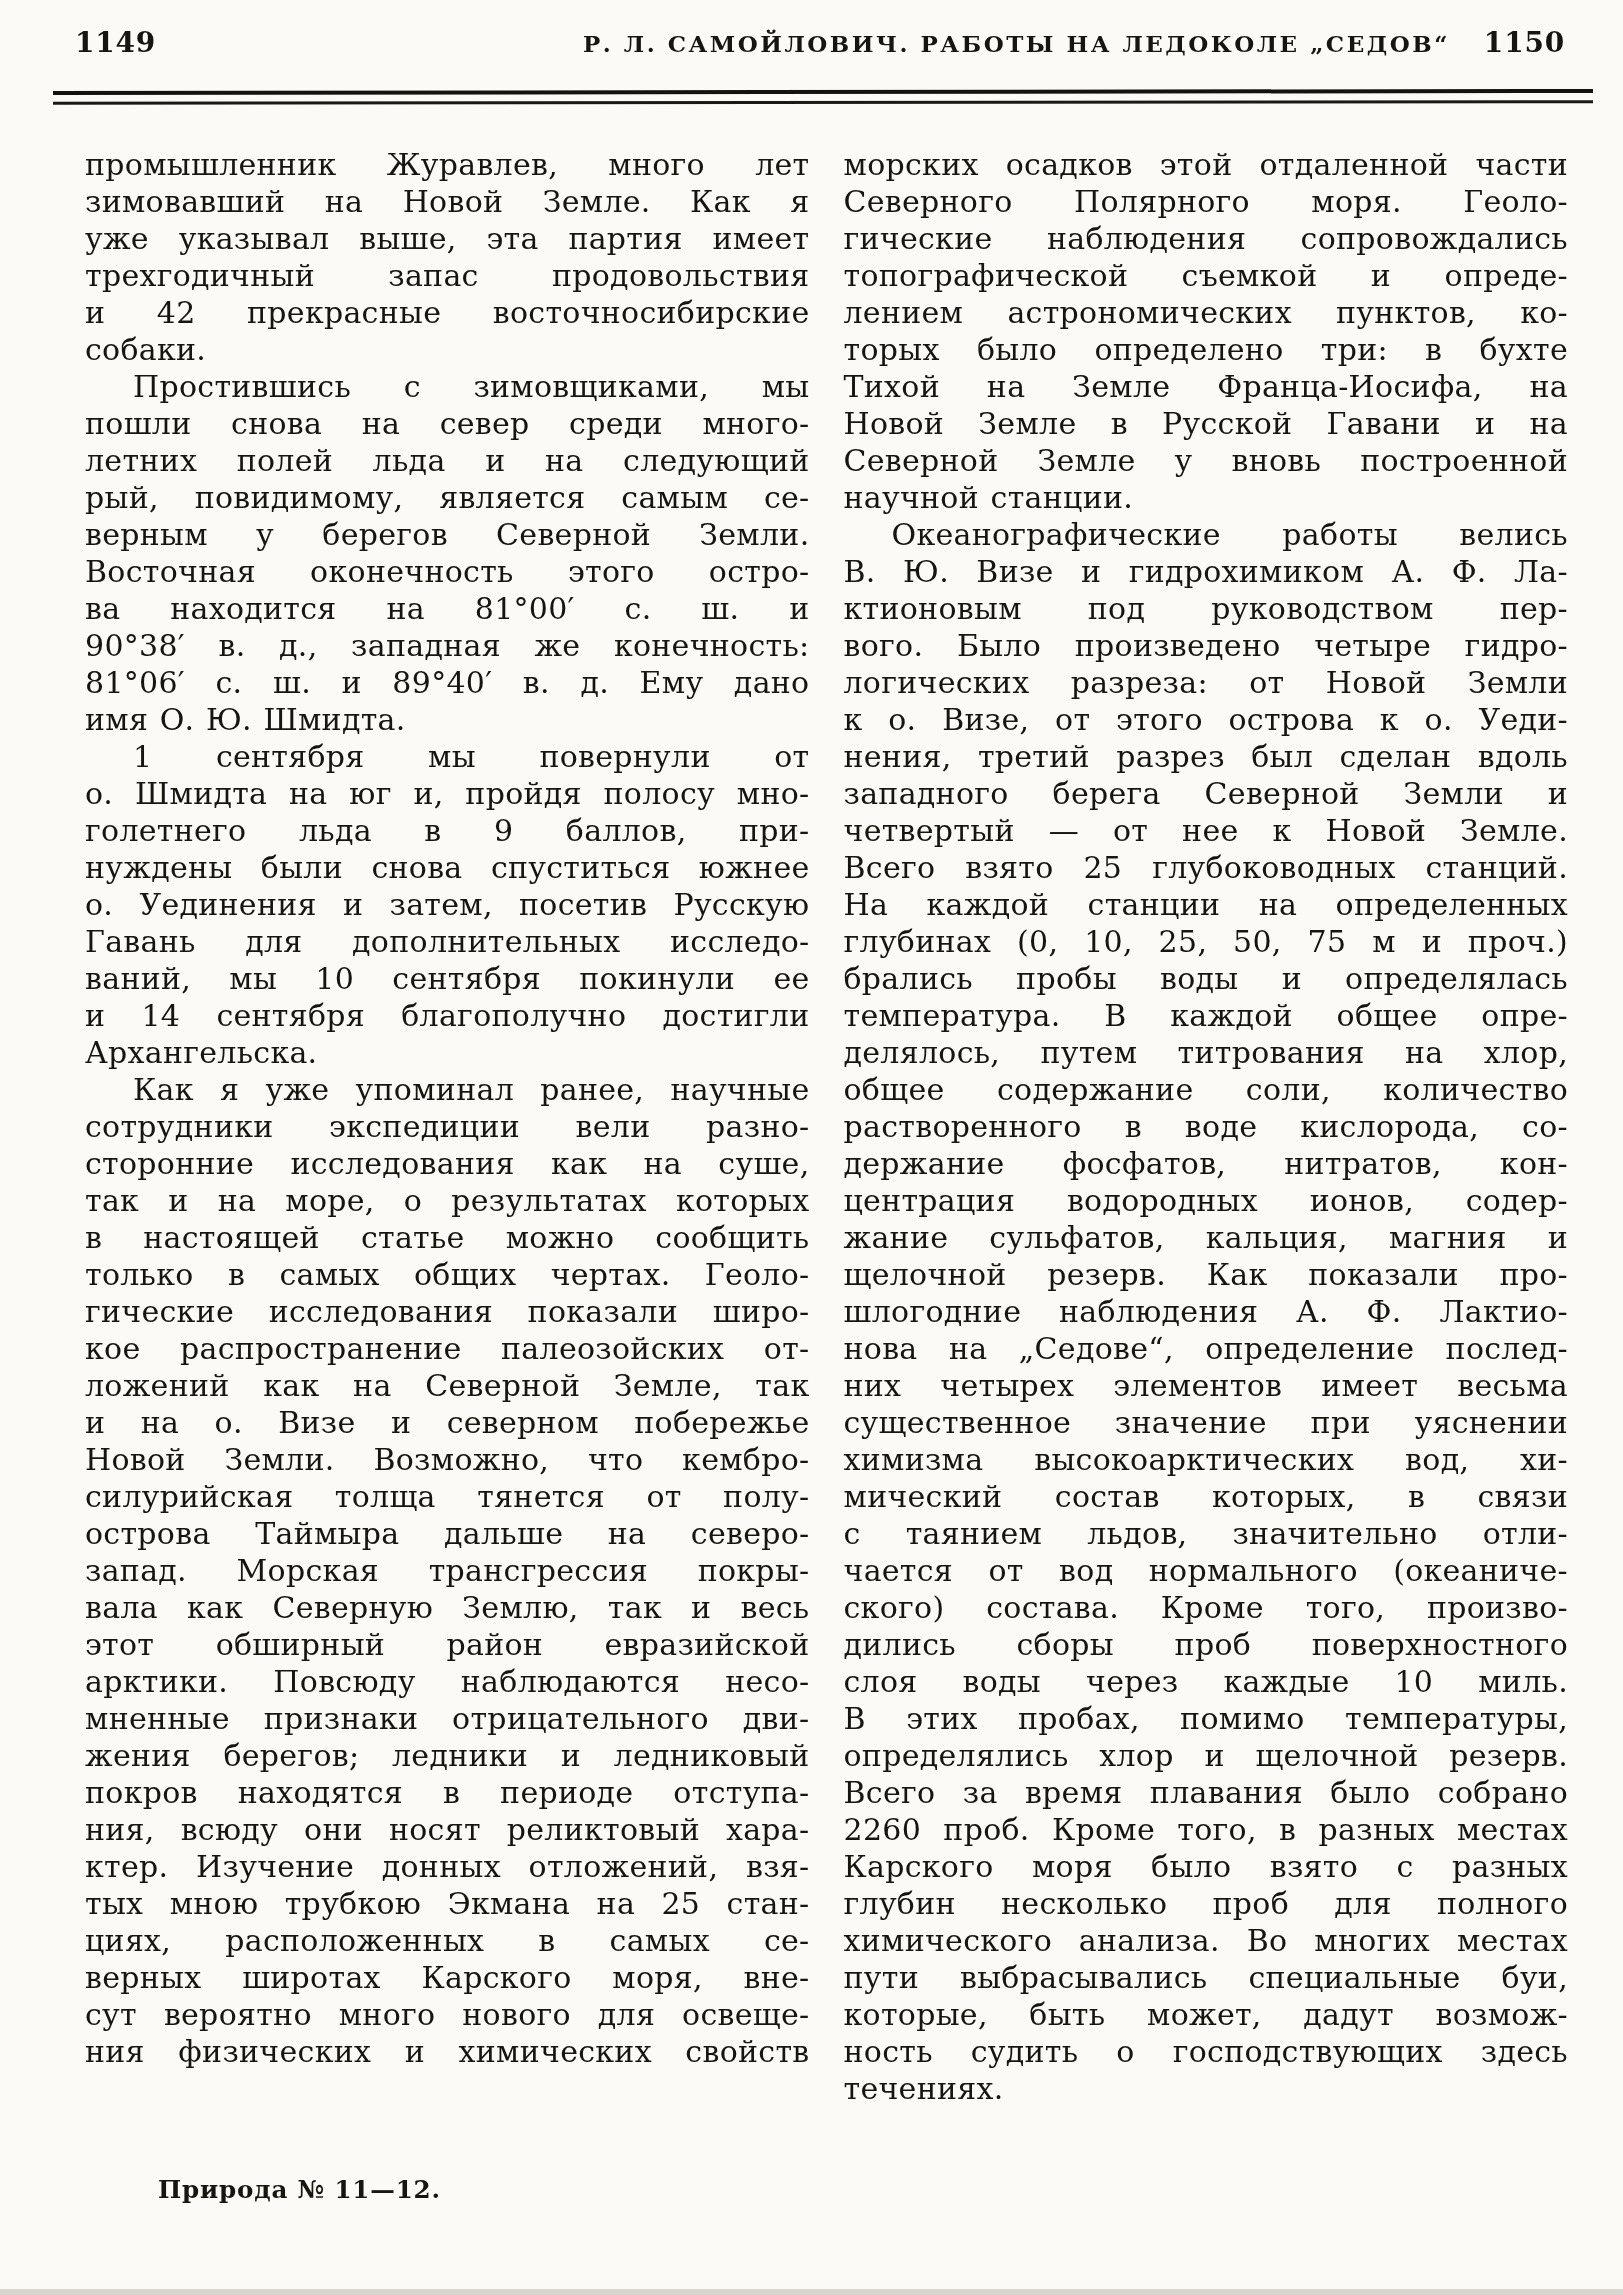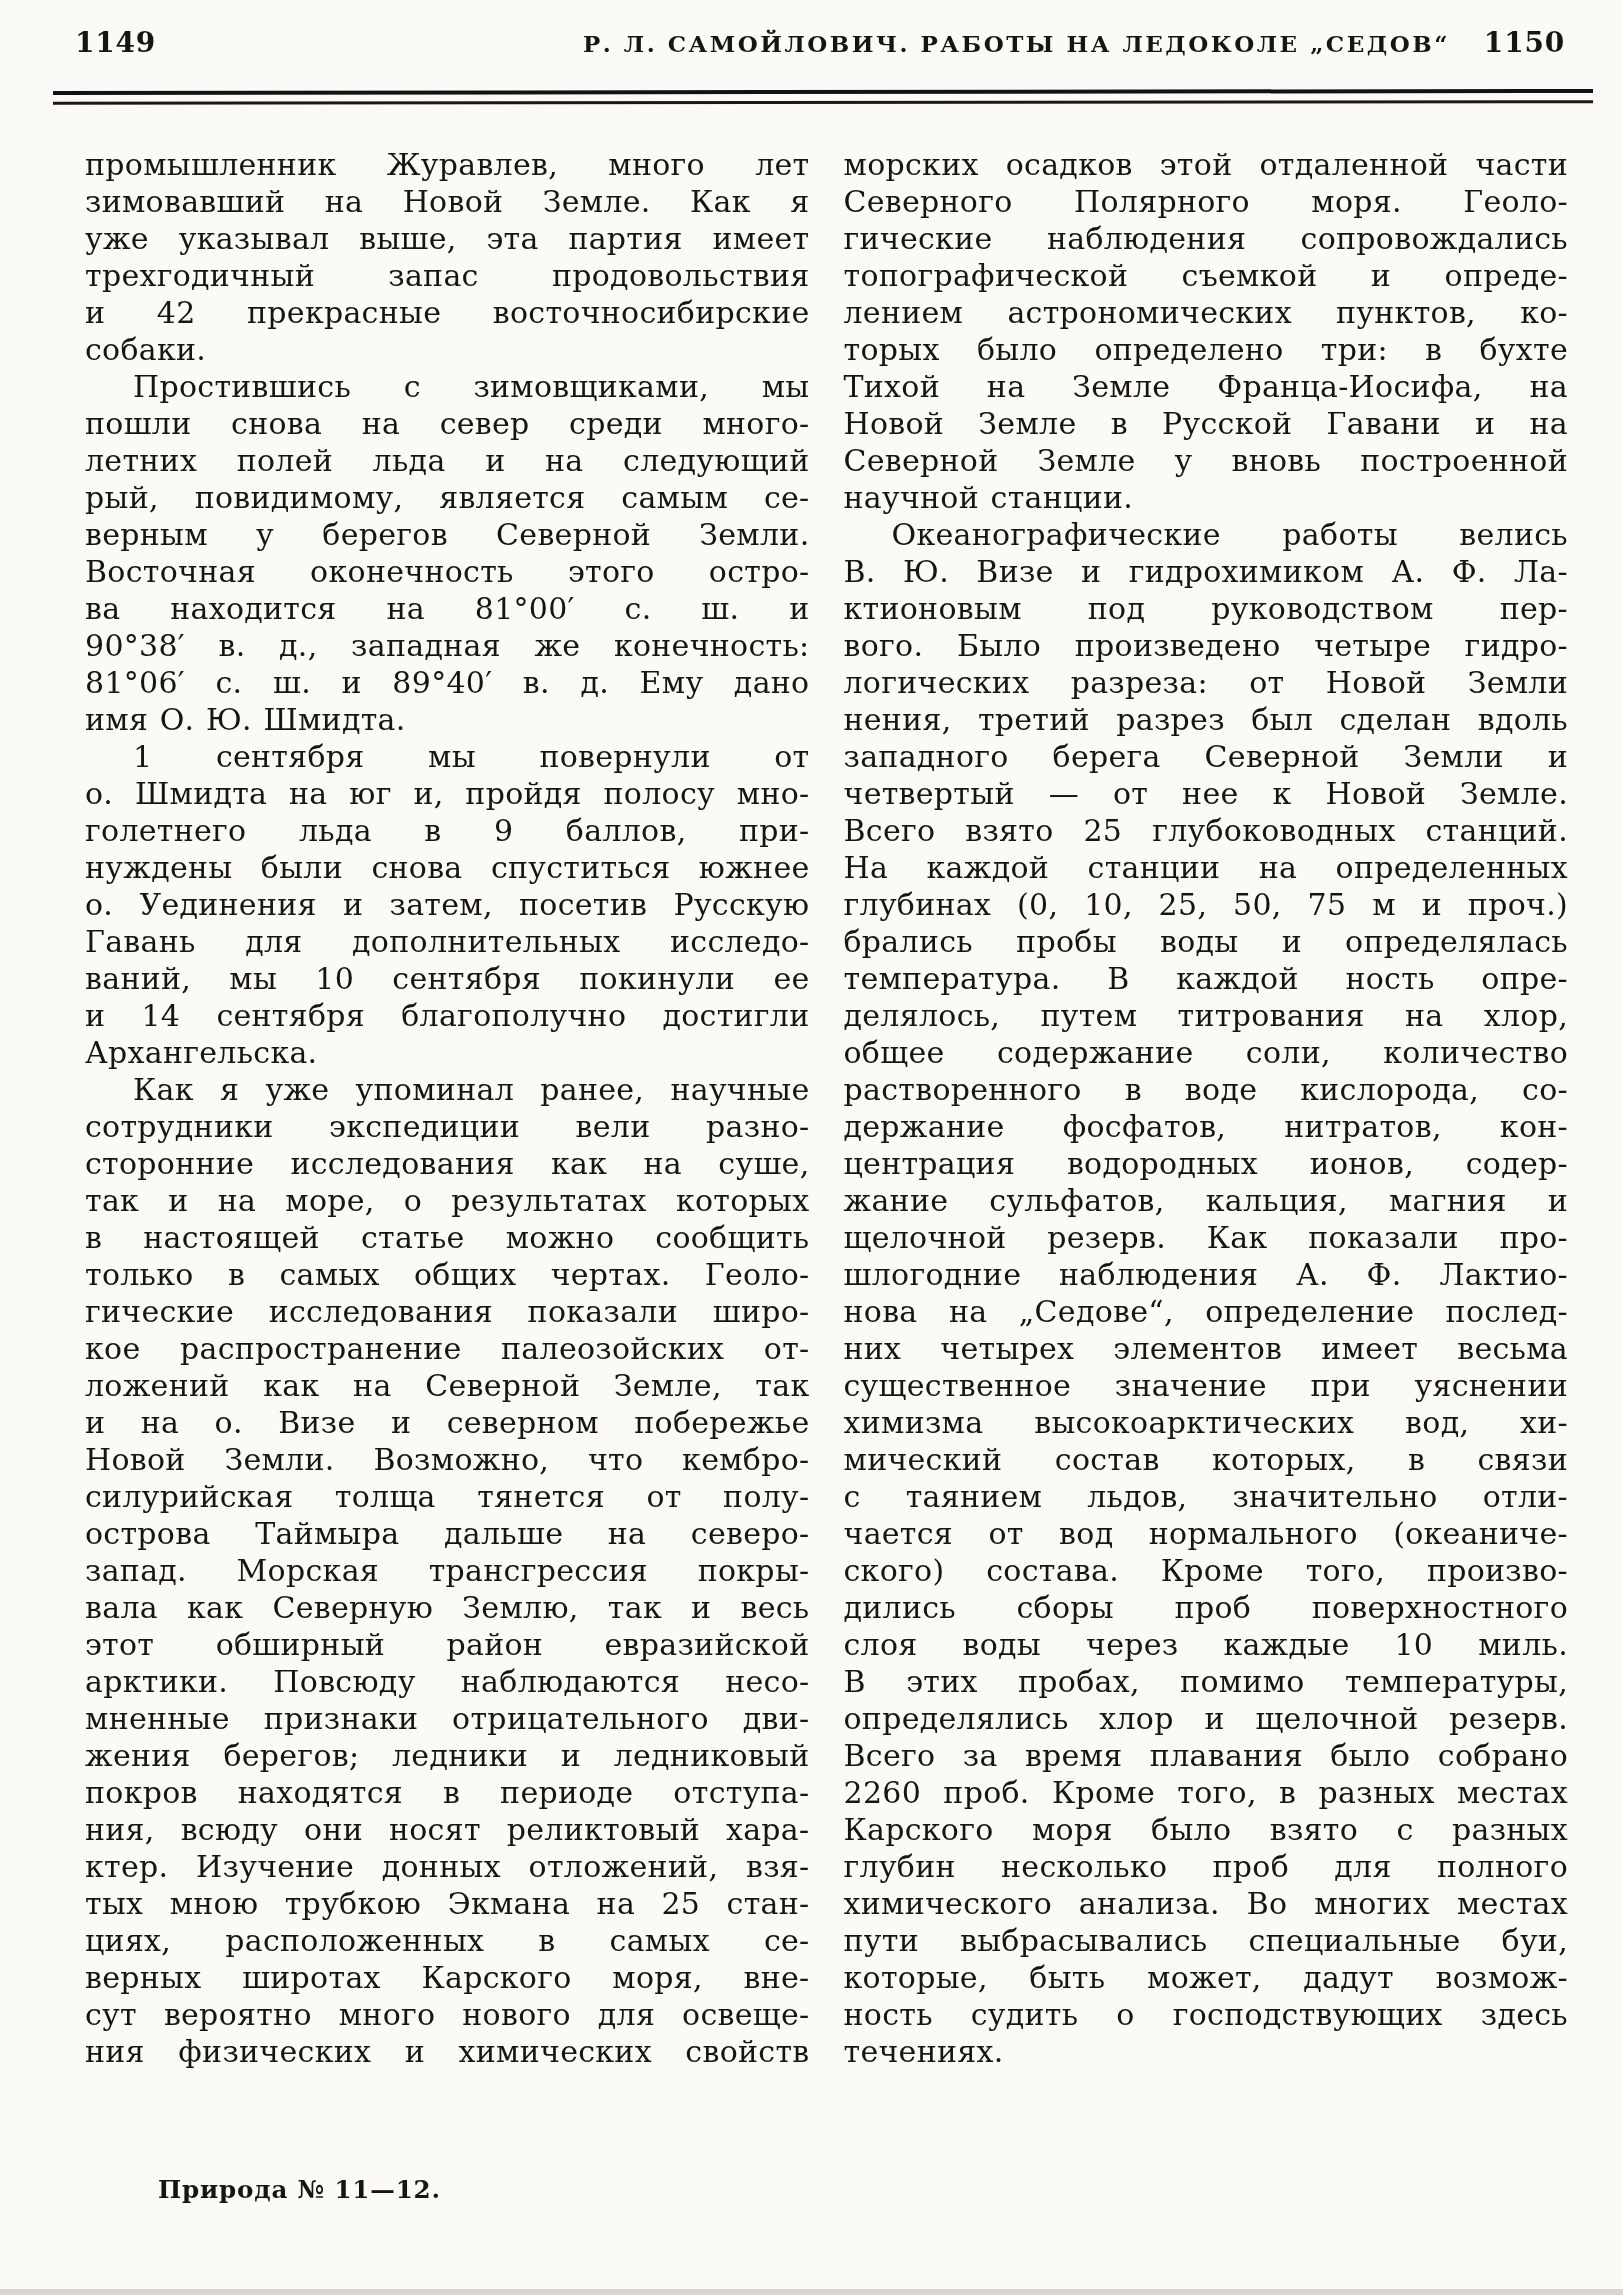--- a/index.html
+++ b/index.html
@@ -119,28 +119,29 @@
         <div class="line">торых было определено три: в бухте</div>
         <div class="line">Тихой на Земле Франца-Иосифа, на</div>
         <div class="line">Новой Земле в Русской Гавани и на</div>
         <div class="line">Северной Земле у вновь построенной</div>
         <div class="line end">научной станции.</div>
         <div class="line indent">Океанографические работы велись</div>
         <div class="line">В. Ю. Визе и гидрохимиком А. Ф. Ла-</div>
         <div class="line">ктионовым под руководством пер-</div>
         <div class="line">вого. Было произведено четыре гидро-</div>
         <div class="line">логических разреза: от Новой Земли</div>
+        <div class="line">к о. Визе, от этого острова к о. Уеди-</div>
         <div class="line">нения, третий разрез был сделан вдоль</div>
         <div class="line">западного берега Северной Земли и</div>
         <div class="line">четвертый — от нее к Новой Земле.</div>
         <div class="line">Всего взято 25 глубоководных станций.</div>
         <div class="line">На каждой станции на определенных</div>
         <div class="line">глубинах (0, 10, 25, 50, 75 м и проч.)</div>
         <div class="line">брались пробы воды и определялась</div>
-        <div class="line">температура. В каждой ность опре-</div>
+        <div class="line">температура. В каждой общее опре-</div>
         <div class="line">делялось, путем титрования на хлор,</div>
         <div class="line">общее содержание соли, количество</div>
         <div class="line">растворенного в воде кислорода, со-</div>
         <div class="line">держание фосфатов, нитратов, кон-</div>
         <div class="line">центрация водородных ионов, содер-</div>
         <div class="line">жание сульфатов, кальция, магния и</div>
         <div class="line">щелочной резерв. Как показали про-</div>
         <div class="line">шлогодние наблюдения А. Ф. Лактио-</div>
         <div class="line">нова на „Седове“, определение послед-</div>
         <div class="line">них четырех элементов имеет весьма</div>

